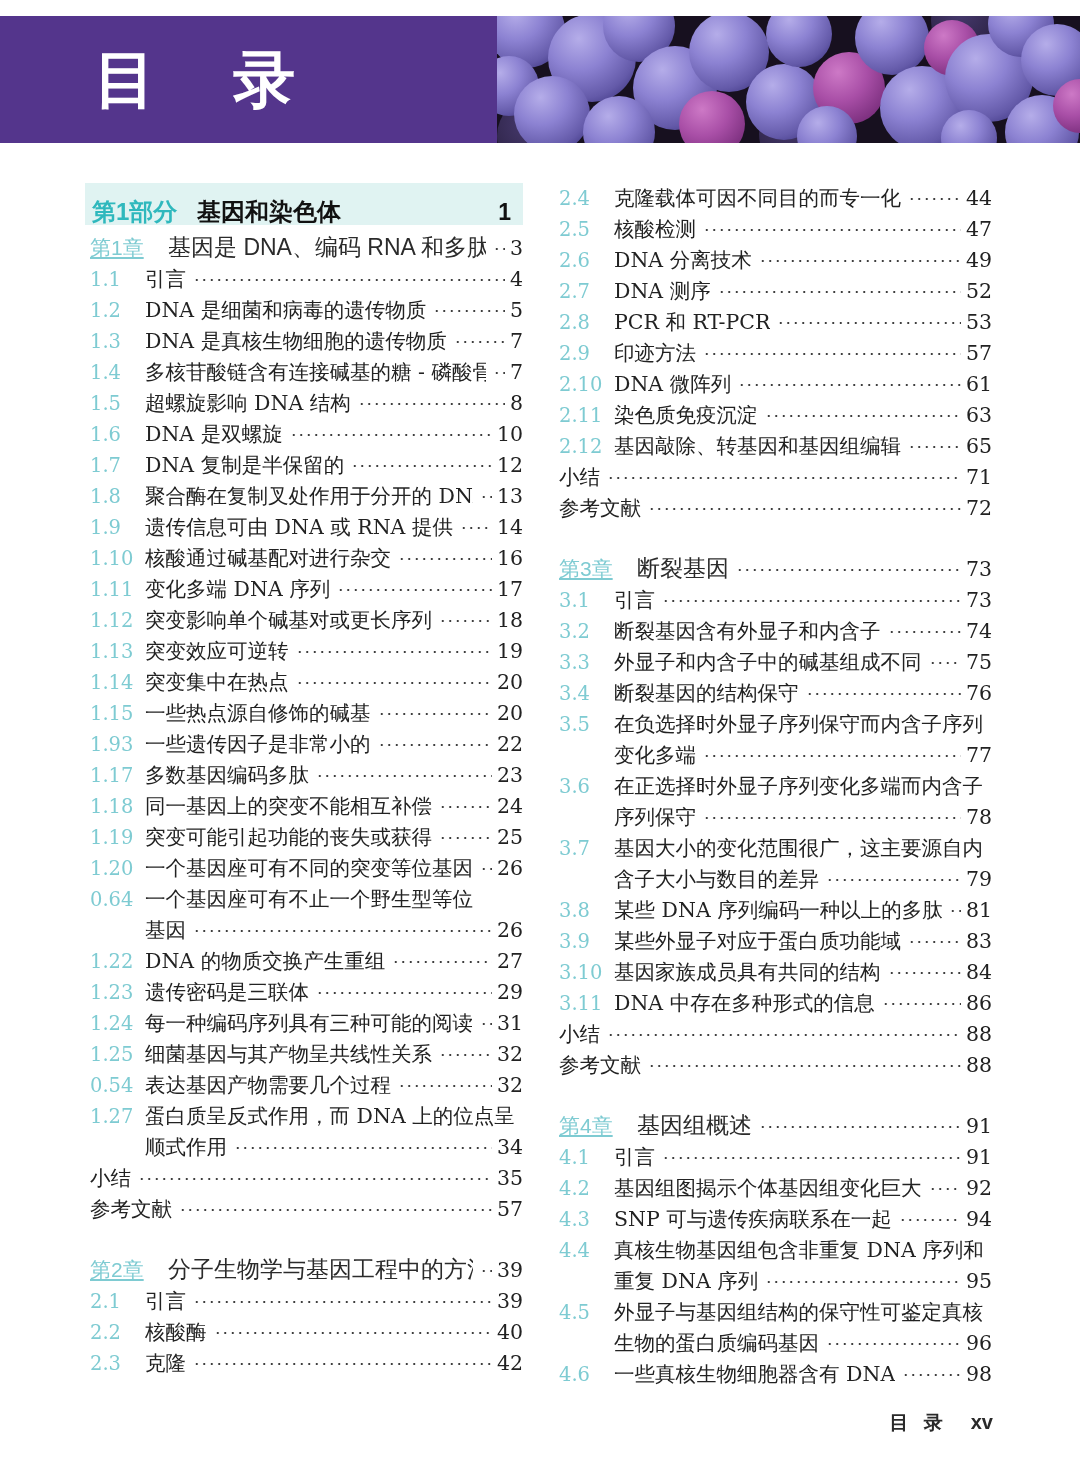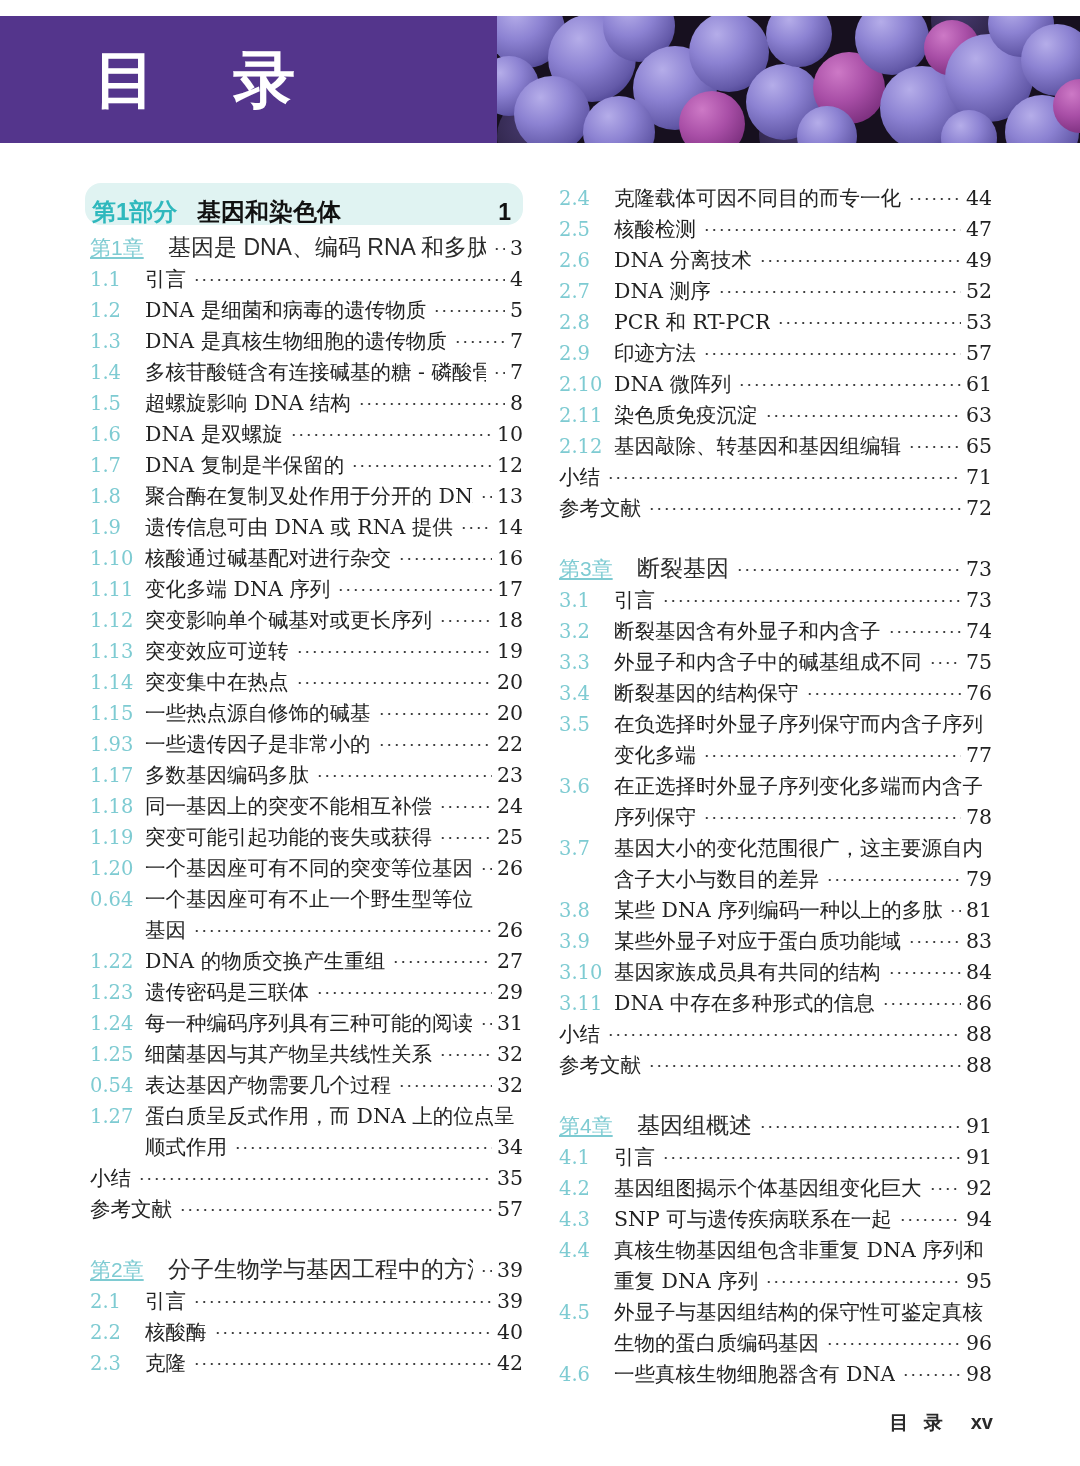--- a/index.html
+++ b/index.html
@@ -57,21 +57,21 @@
   .chapter .num{
     flex:0 0 78px;font-family:"Liberation Sans",sans-serif;
     color:var(--teal_light);font-size:21px;text-decoration:underline;
   }
   .chapter .title{
     font-family:"Liberation Sans",sans-serif;font-size:23px;color:#2b2b2b;
   }
   
   .part{
     background:var(--part_bg);height:42px;line-height:42px;align-items:center;
-    padding:16px 12px 0 7px;margin:0 0 7px -5px;overflow:visible;border-radius:16px;
+    padding:16px 12px 0 7px;margin:0 0 7px -5px;overflow:visible;
   }
   .pnum{flex:0 0 105px;color:var(--teal_strong);font-weight:bold;font-size:24px;}
   .ptitle{font-weight:bold;font-size:24px;color:#111111;}
   .spacer{flex:1 1 auto;}
   .ppage{font-weight:bold;font-size:23px;color:#111111;}
   
   .plain .title{flex:0 0 auto;}
   
   .cont .num{color:transparent;}
   .chapter-gap{height:28px;}

